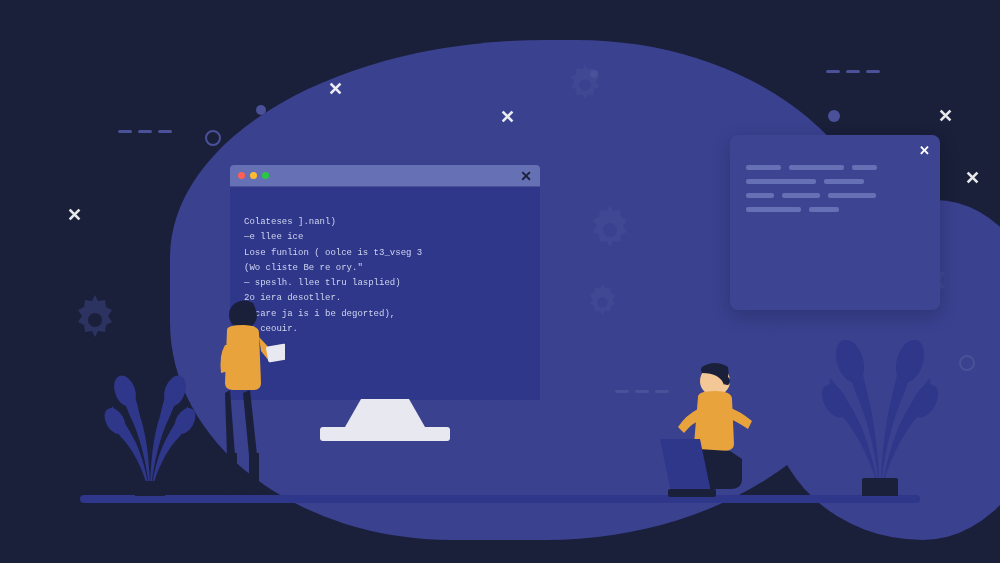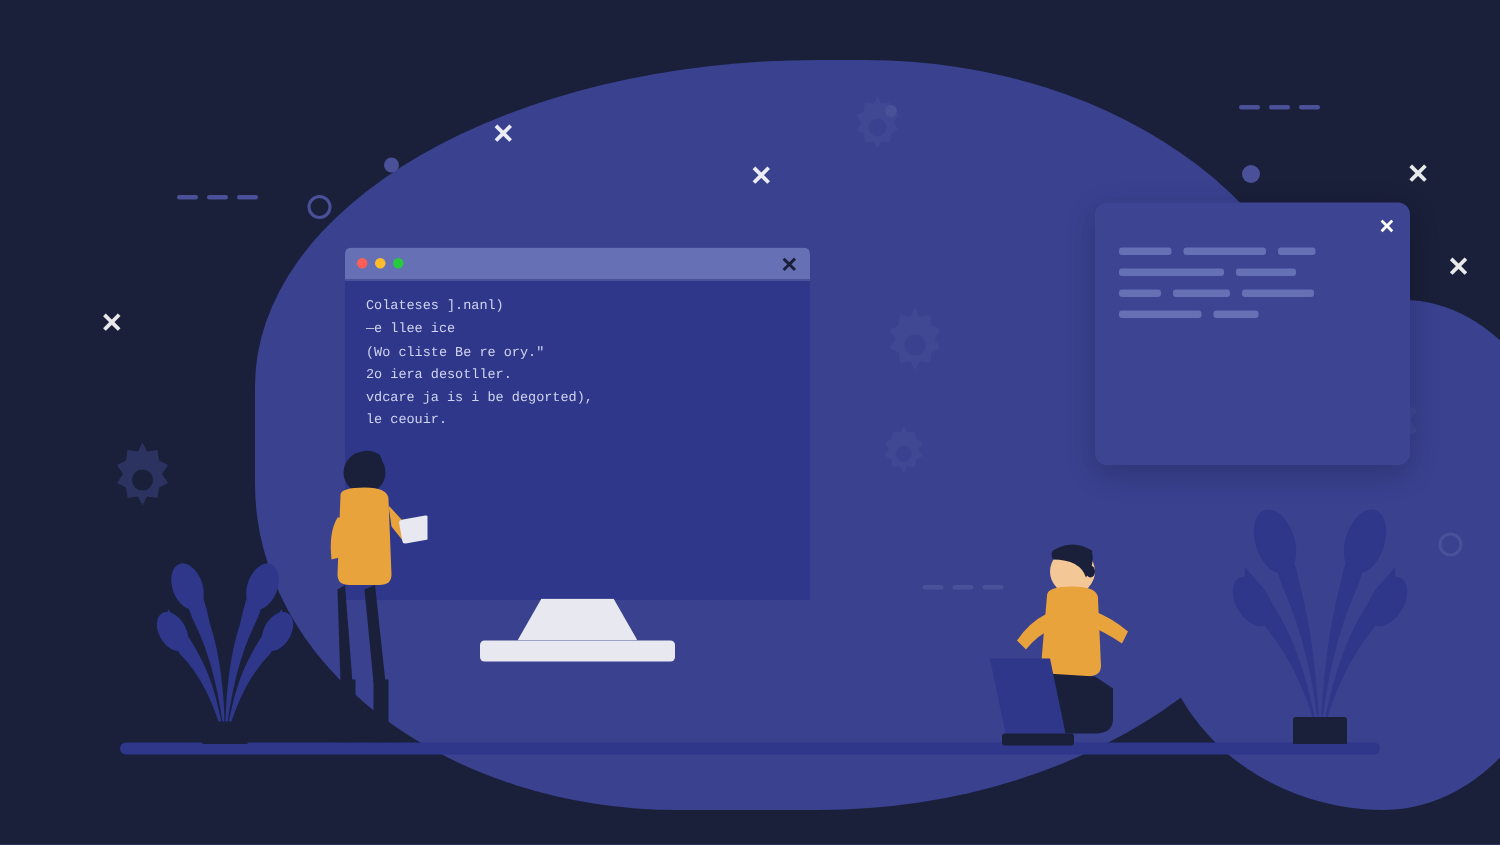--- a/index.html
+++ b/index.html
@@ -99,21 +99,21 @@
   }
   .tl-red { background: #ff5f56; }
   .tl-yellow { background: #ffbd2e; }
   .tl-green { background: #27c93f; }
   .close-x {
     color: #1a1f3a;
     font-size: 14px;
     font-weight: bold;
   }
   .code-area {
-    padding: 10px 14px;
+    padding: 28px 14px;
     color: #d0d4f0;
     font-size: 9px;
     line-height: 1.7;
     font-family: 'Courier New', monospace;
   }
   .code-line { white-space: nowrap; }
   .monitor-base {
     width: 80px;
     height: 28px;
     background: #e8e9f0;
@@ -303,21 +303,23 @@
       <div class="traffic-lights">
         <span class="tl-red"></span>
         <span class="tl-yellow"></span>
         <span class="tl-green"></span>
       </div>
       <div class="close-x">✕</div>
     </div>
     <div class="code-area">
       <div class="code-line">Colateses ].nanl)</div>
       <div class="code-line">  —e llee ice</div>
+      <div class="code-line">  Lose funlion ( oolce is t3_vseg 3</div>
       <div class="code-line">  (Wo cliste Be re ory."</div>
+      <div class="code-line">  — speslh. llee tlru lasplied)</div>
       <div class="code-line">  2o iera desotller.</div>
       <div class="code-line">  vdcare ja is i be degorted),</div>
       <div class="code-line">  le ceouir.</div>
     </div>
   </div>
   <div class="monitor-base"></div>
   <div class="monitor-foot"></div>
 </div>
 
 <div class="sql-card">

